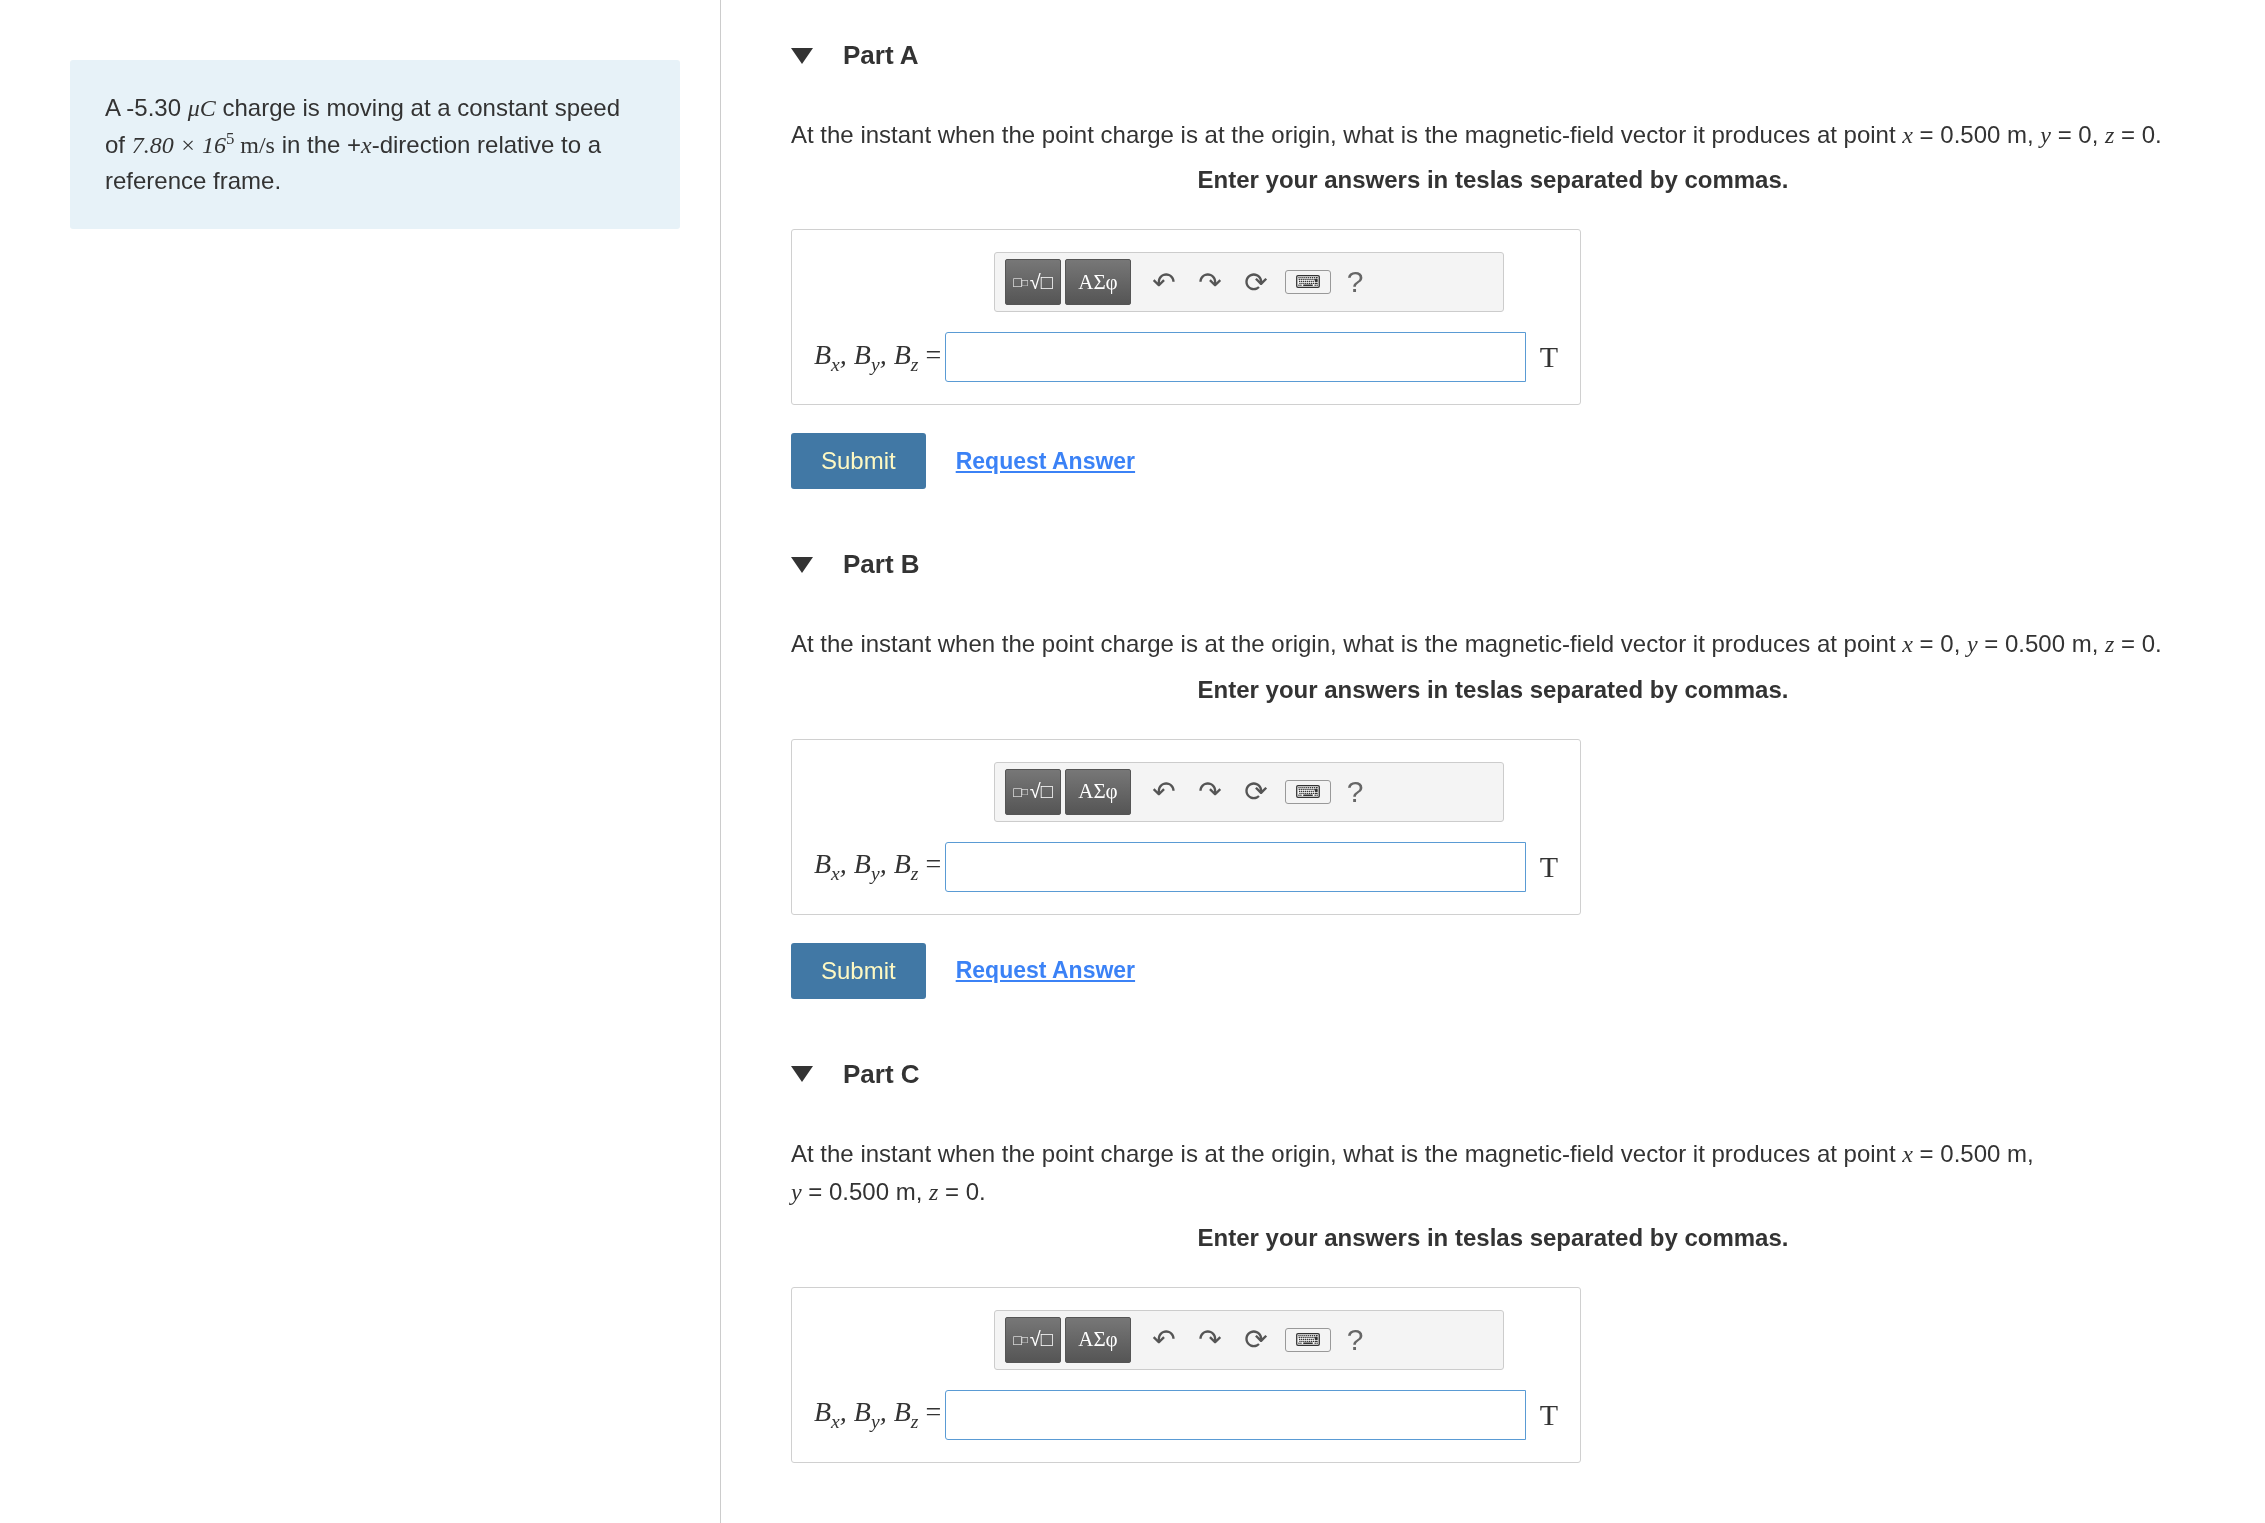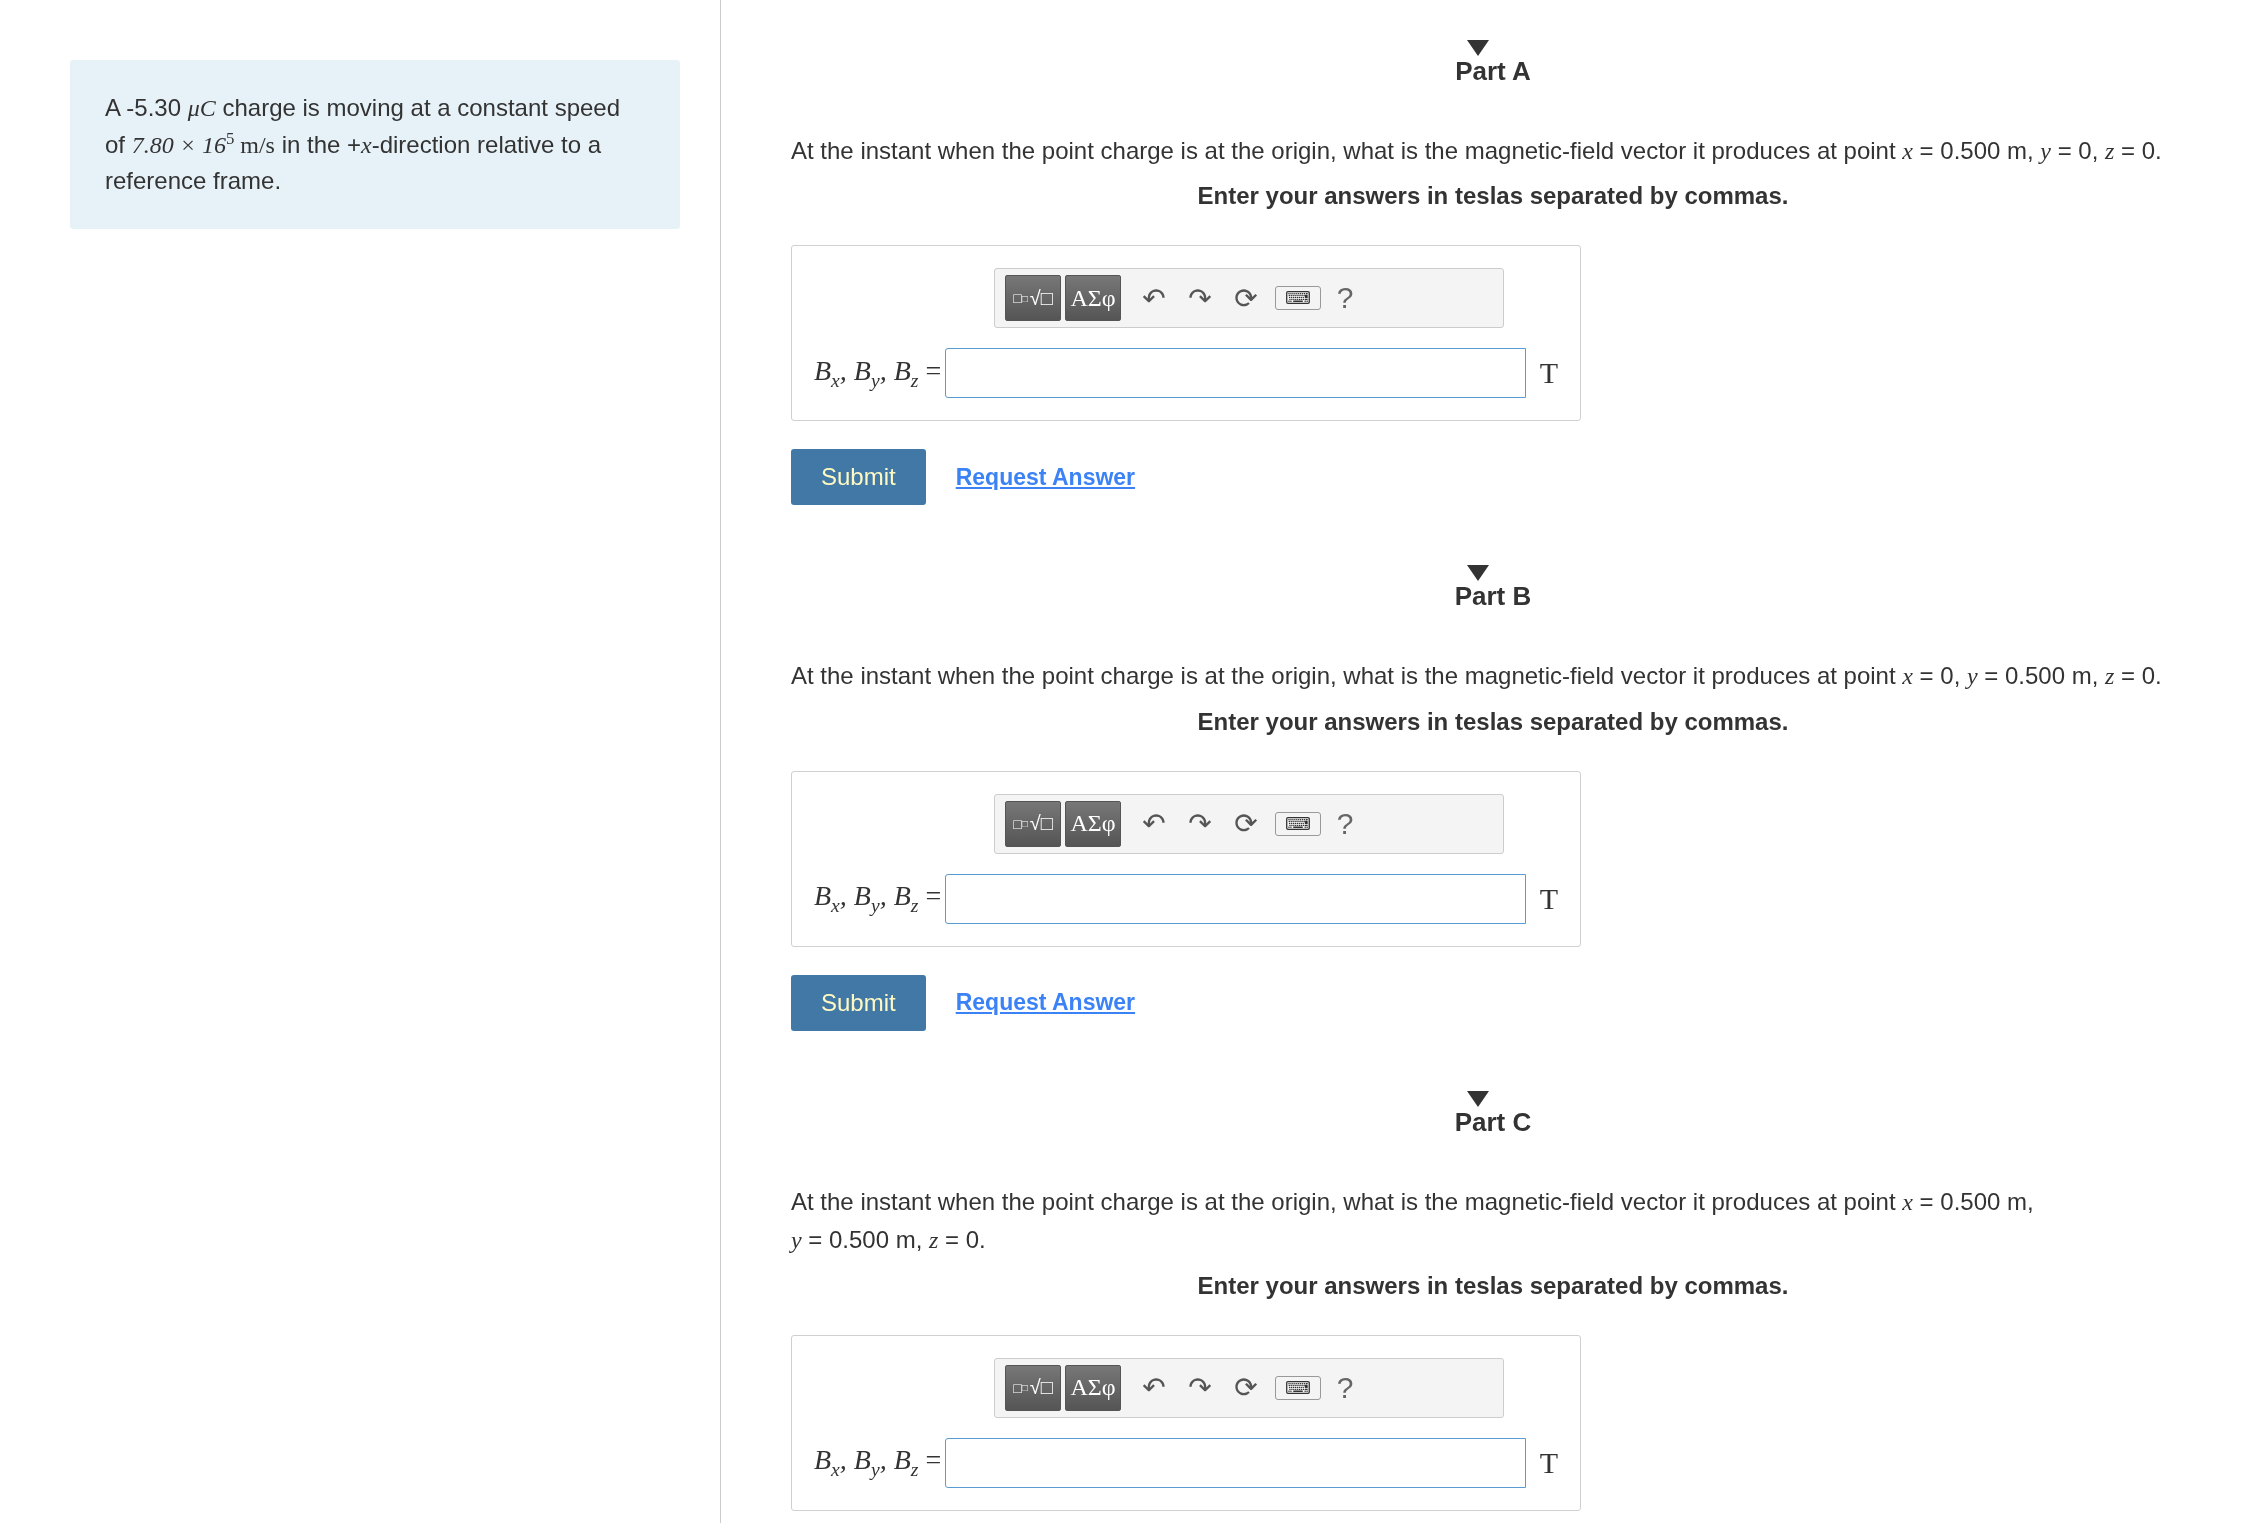--- a/index.html
+++ b/index.html
@@ -2,30 +2,30 @@
 <html><head>
 <meta charset="utf-8">
 <style>
 * { box-sizing: border-box; margin: 0; padding: 0; }
 body { font-family: Arial, Helvetica, sans-serif; font-size: 24px; background: #fff; color: #333; }
 .container { display: flex; width: 2265px; min-height: 1523px; }
 .left-panel { width: 720px; padding: 60px 40px 40px 70px; }
 .problem-box { background: #e7f2f8; padding: 30px 35px; border-radius: 3px; line-height: 1.5; font-size: 24px; }
 .right-panel { flex: 1; border-left: 1px solid #ccc; padding: 40px 70px 40px 70px; }
 .part-block { margin-bottom: 60px; }
-.part-header { display: flex; align-items: center; margin-bottom: 45px; cursor: pointer; flex-direction: column; }
+.part-header { display: flex; align-items: center; margin-bottom: 45px; cursor: pointer; }
 .caret { width: 0; height: 0; border-left: 11px solid transparent; border-right: 11px solid transparent; border-top: 16px solid #333; margin-right: 30px; }
 .part-title { font-weight: bold; font-size: 26px; }
 .prompt-text { font-size: 24px; line-height: 1.6; margin-bottom: 10px; }
 .instruction-text { font-weight: bold; font-size: 24px; margin-bottom: 35px; margin-top: 12px; text-align: center; }
 .answer-area { border: 1px solid #d0d0d0; border-radius: 3px; width: 790px; padding: 22px 22px; background: #fff; margin-bottom: 28px; position: relative; }
 .toolbar { display: flex; align-items: center; background: #f4f4f4; border: 1px solid #ccc; border-radius: 3px; width: 510px; height: 60px; margin-left: 180px; margin-bottom: 20px; padding: 0 10px; }
 .tb-btn { height: 46px; display: flex; align-items: center; justify-content: center; cursor: pointer; border-radius: 2px; }
 .tb-dark { background: linear-gradient(#777,#555); color: #fff; width: 56px; margin-right: 4px; font-size: 20px; border: 1px solid #555; }
-.tb-dark2 { background: linear-gradient(#777,#555); color: #fff; width: 56px; margin-right: 10px; font-size: 24px; font-family: "Times New Roman", serif; border: 1px solid #555; }
+.tb-dark2 { background: linear-gradient(#777,#555); color: #fff; width: 66px; margin-right: 10px; font-size: 21px; font-family: "Times New Roman", serif; border: 1px solid #555; }
 .tb-icon { width: 46px; color: #555; font-size: 28px; }
 .tb-help { width: 36px; font-size: 30px; color: #666; }
 .tb-kbd { width: 46px; font-size: 16px; border: 1px solid #999; border-radius: 3px; height: 24px; margin: 0 6px; display: flex; align-items: center; justify-content: center; }
 .input-row { display: flex; align-items: center; gap: 4px; }
 .var-label { font-family: "Times New Roman", serif; font-style: italic; font-size: 28px; white-space: nowrap; }
 .answer-input { flex: 1; height: 50px; border: 1px solid #5a9bd4; border-radius: 3px 0 0 3px; padding: 0 10px; font-size: 22px; }
 .unit-label { font-family: "Times New Roman", serif; font-size: 30px; margin-left: 10px; }
 .action-row { display: flex; align-items: center; gap: 30px; }
 .submit-btn { background: #4178a5; color: #fef9c3; border: none; padding: 14px 30px; font-size: 24px; border-radius: 3px; cursor: pointer; }
 .request-link { color: #3b82f6; font-weight: bold; text-decoration: underline; font-size: 23px; cursor: pointer; }

